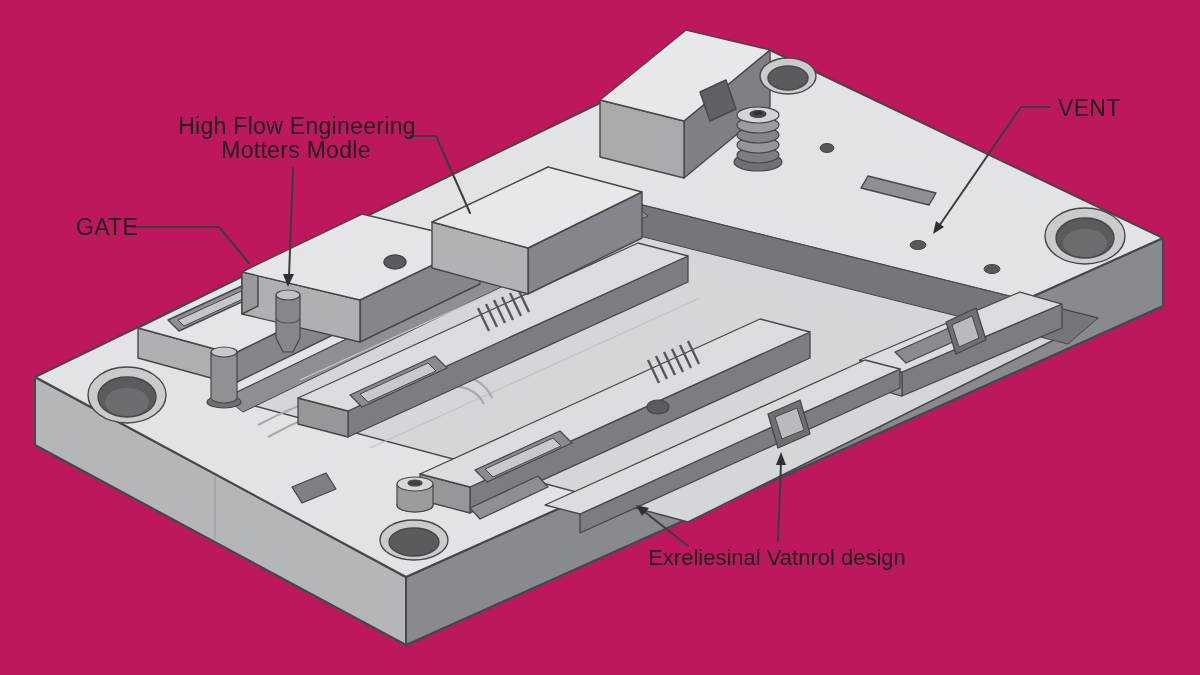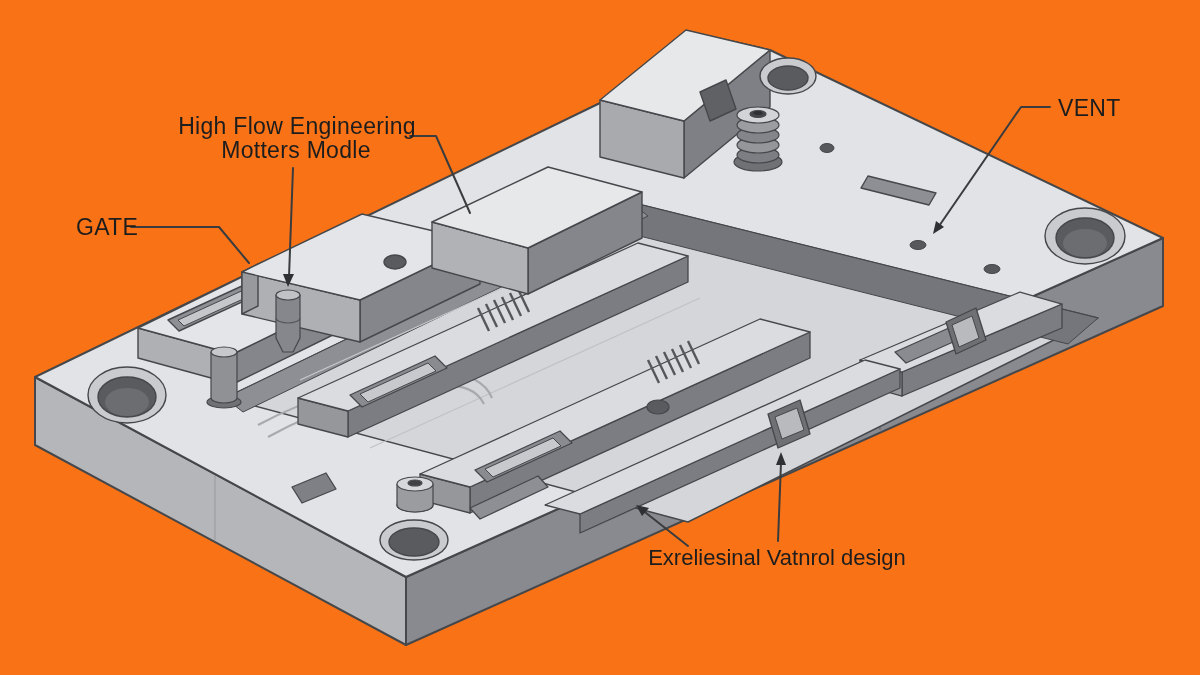--- a/index.html
+++ b/index.html
@@ -1,16 +1,16 @@
 <!DOCTYPE html>
 <html><head>
 <meta charset="utf-8">
 <style>
   html,body{margin:0;padding:0;background:#f7f5f2;}
-  .stage{position:relative;width:1200px;height:675px;background:#f97316;overflow:hidden;
+  .stage{position:relative;width:1200px;height:675px;background:#be185d;overflow:hidden;
          font-family:"Liberation Sans",sans-serif;}
   svg{position:absolute;left:0;top:0;}
   svg text{font-family:"Liberation Sans",sans-serif;fill:#1d1d1e;}
   .lbl{font-size:23px;letter-spacing:.3px;}
   .lbl-sm{font-size:22px;}
 </style>
 </head>
 <body>
 
 <div class="stage">

